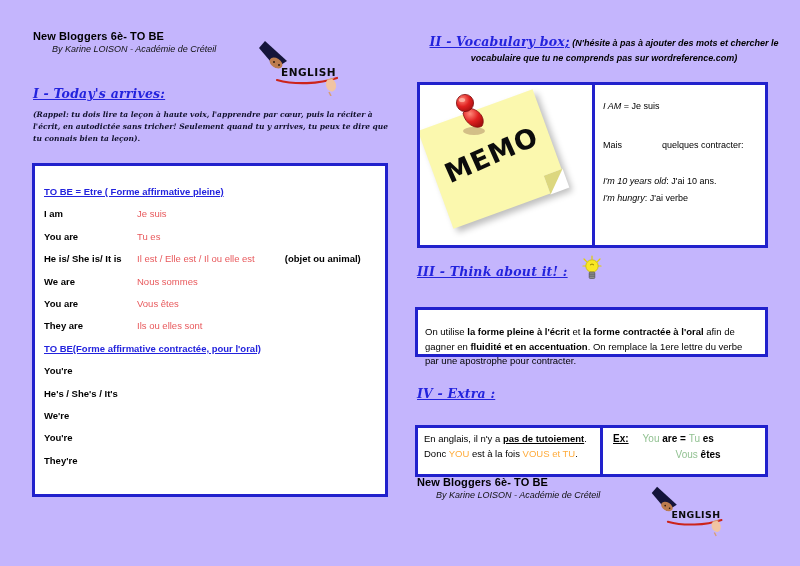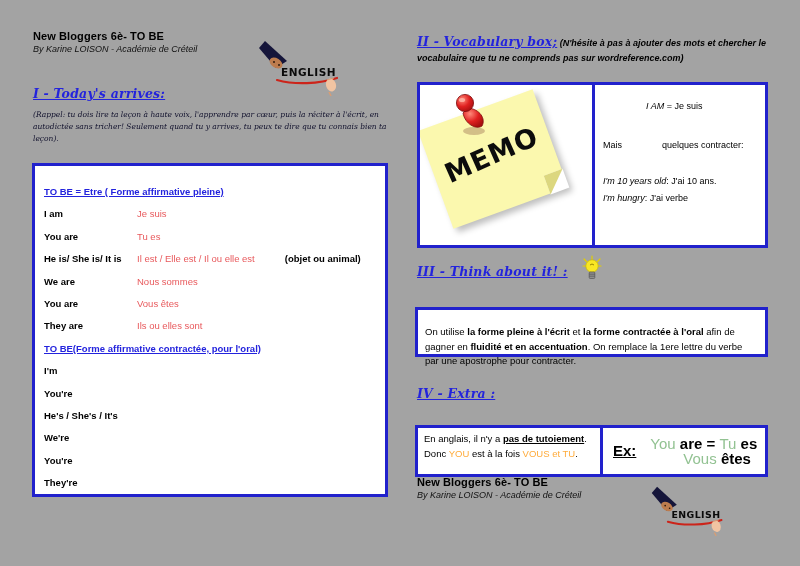--- a/index.html
+++ b/index.html
@@ -1,52 +1,52 @@
 <!DOCTYPE html>
 <html style="--border_blue: #2121cc; --heading_blue: #2323dd; --red: #e8595c; --orange: #ffab3a; --green: #92c292; --note_yellow: #fbf8ae; --pin_red: #e02020; --swoosh_red: #cc241a;"><head>
 <meta charset="utf-8">
 <style>
   html,body{margin:0;padding:0;background:#fff;}
-  .page{position:relative;width:800px;height:566px;background:#a3a3a3;overflow:hidden;
+  .page{position:relative;width:800px;height:566px;background:#c4b5fd;overflow:hidden;
         font-family:"Liberation Sans",sans-serif;color:#000;}
   .abs{position:absolute;}
 
   
   .doc-title{font-size:11px;font-weight:bold;letter-spacing:.1px;}
-  .doc-byline{font-size:9px;font-style:italic;margin-top:2px;color:#111;}
+  .doc-byline{font-size:9px;font-style:italic;margin-top:2px;color:#111;margin-left:19px;}
 
   
   .script-heading{font-family:"DejaVu Serif",serif;font-style:italic;font-weight:bold;
                   font-size:12.5px;color:var(--heading_blue);text-decoration:underline;
                   letter-spacing:.2px;white-space:nowrap;}
 
   
-  .lesson-note{font-family:"DejaVu Serif",serif;font-style:italic;font-weight:normal;
+  .lesson-note{font-family:"DejaVu Serif",serif;font-style:italic;font-weight:bold;
                font-size:7.5px;color:#10102c;line-height:1.6;width:358px;}
 
   
   .tobe-box{left:32px;top:163px;width:356px;height:334px;border:3px solid var(--border_blue);
             box-sizing:border-box;padding:20px 6px 0 9px;background:#fff;}
   .box-row{height:22.4px;font-size:9.5px;display:flex;align-items:flex-start;white-space:nowrap;}
   .box-head{color:var(--heading_blue);font-weight:bold;text-decoration:underline;}
   .col-en{font-weight:bold;width:93px;flex:none;}
   .col-fr{color:var(--red);}
   .row-note{font-weight:bold;margin-left:30px;}
   .single{font-weight:bold;}
 
   
-  .vocab-head-block{left:417px;top:33px;width:374px;font-size:9px;line-height:1.5;}
+  .vocab-head-block{left:417px;top:33px;width:374px;font-size:9px;line-height:1.5;text-align:center;}
   .inline-note{font-style:italic;font-weight:bold;font-size:9px;}
 
   
   .vocab-table{left:417px;top:82px;width:351px;height:166px;border:3px solid var(--border_blue);
                box-sizing:border-box;display:flex;background:#fff;}
   .vocab-left{width:172px;flex:none;border-right:3px solid var(--border_blue);position:relative;overflow:hidden;}
   .vocab-right{flex:1;padding:14px 6px 0 8px;font-size:9px;}
-  .v-line1{margin-top:2px;margin-left:43px;}
+  .v-line1{margin-top:2px;}
   .v-line2{margin-top:29px;}
   .v-line2 .gap{display:inline-block;width:40px;}
   .v-line3{margin-top:26px;}
   .v-line4{margin-top:7px;}
   .ital{font-style:italic;}
 
   
   .memo{position:absolute;left:12px;top:22px;width:122px;height:104px;background:var(--note_yellow);
         transform:rotate(-20deg);box-shadow:3px 5px 6px rgba(0,0,0,.25);}
   .memo-fold{position:absolute;right:-1px;bottom:-1px;width:0;height:0;
@@ -60,21 +60,21 @@
   .think-box{left:415px;top:307px;width:353px;height:50px;border:3px solid var(--border_blue);
              box-sizing:border-box;padding:15px 7px;font-size:9.5px;line-height:14.6px;background:#fff;}
   .b{font-weight:bold;}
   .bulb{left:582px;top:255px;}
 
   
   .extra-table{left:415px;top:425px;width:353px;height:52px;border:3px solid var(--border_blue);
                box-sizing:border-box;display:flex;background:#fff;}
   .extra-left{width:170px;flex:none;border-right:3px solid var(--border_blue);
               padding:3px 6px;font-size:9.5px;line-height:15px;}
-  .extra-right{flex:1;padding:3px 6px 3px 10px;font-size:15px;line-height:15.5px;display:flex;align-items:center;}
+  .extra-right{flex:1;padding:3px 6px 3px 10px;font-size:10px;line-height:15.5px;display:flex;align-items:flex-start;}
   .ex-label{font-weight:bold;text-decoration:underline;margin-right:14px;}
   .bold-underline{font-weight:bold;text-decoration:underline;}
   .orange{color:var(--orange);}
   .green{color:var(--green);}
   .ex-line2{margin-left:33px;}
 </style>
 </head>
 <body>
 
 <div class="page">
@@ -131,21 +131,20 @@
         <span class="row-note"></span>
       </div>
     <div class="box-row">
         <span class="col-en">They are</span>
         <span class="col-fr">Ils ou elles sont</span>
         <span class="row-note"></span>
       </div>
     <div class="box-row">
         <span class="box-head">TO BE(Forme affirmative contractée, pour l'oral)</span>
       </div>
-    <div class="box-row single">I'm</div>
     <div class="box-row single">You're</div>
     <div class="box-row single">He's / She's / It's</div>
     <div class="box-row single">We're</div>
     <div class="box-row single">You're</div>
     <div class="box-row single">They're</div>
   </div>
 
   <div class="abs vocab-head-block">
     <span class="script-heading">II - Vocabulary box;</span><span class="inline-note"> (N'hésite à pas à ajouter des mots et chercher le vocabulaire que tu ne comprends pas sur wordreference.com)</span>
   </div>

